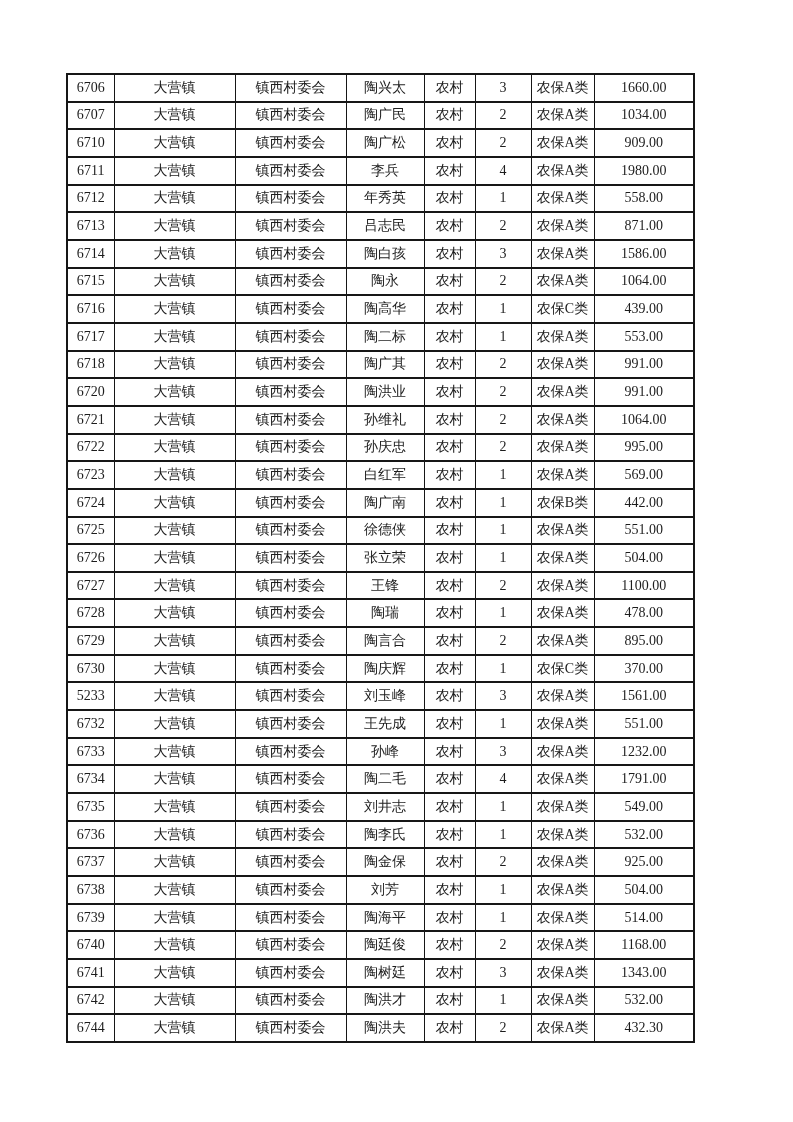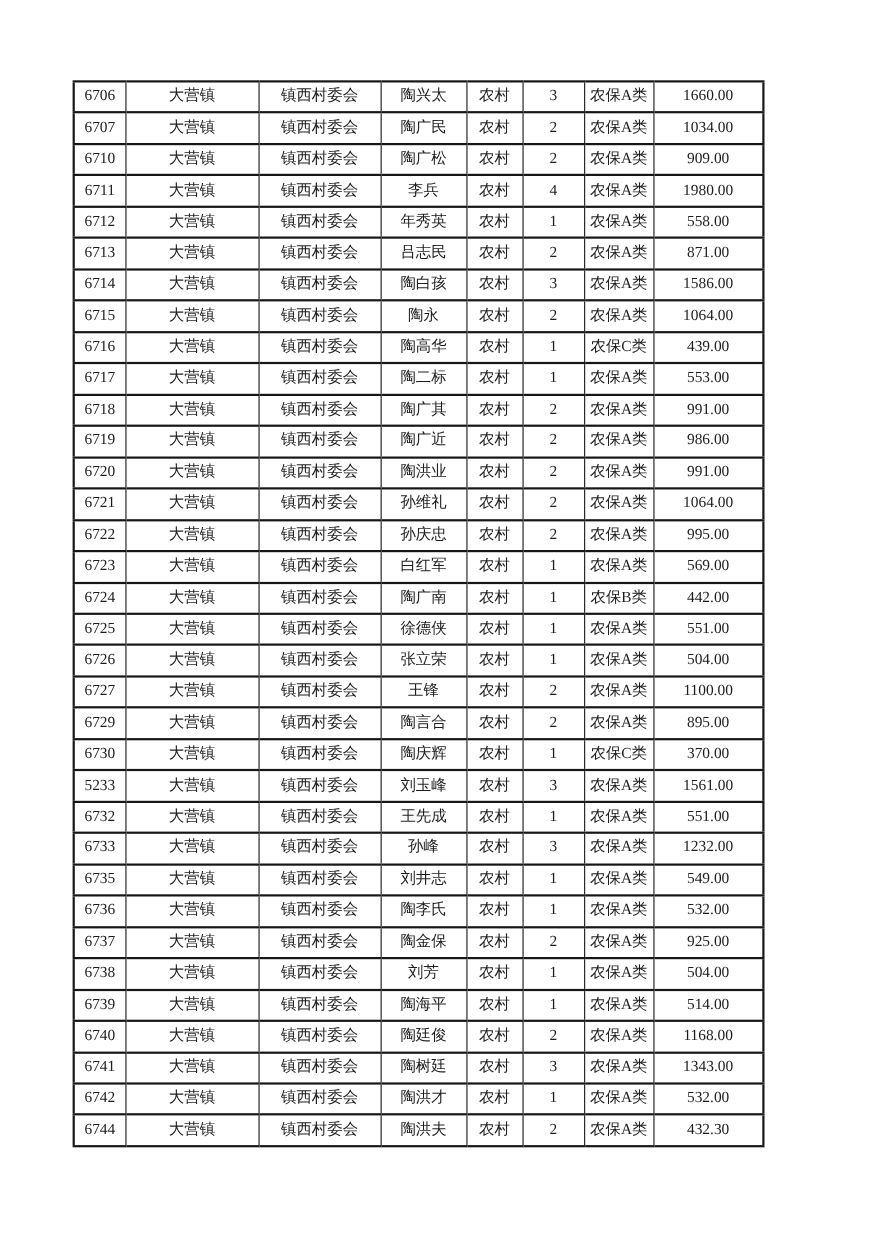--- a/index.html
+++ b/index.html
@@ -168,30 +168,20 @@
     <td class="c-id">6718</td>
     <td class="c-town">大营镇</td>
     <td class="c-village">镇西村委会</td>
     <td class="c-name">陶广其</td>
     <td class="c-residence">农村</td>
     <td class="c-persons">2</td>
     <td class="c-category">农保A类</td>
     <td class="c-amount">991.00</td>
   </tr>
         <tr>
-    <td class="c-id">6719</td>
-    <td class="c-town">大营镇</td>
-    <td class="c-village">镇西村委会</td>
-    <td class="c-name">陶广近</td>
-    <td class="c-residence">农村</td>
-    <td class="c-persons">2</td>
-    <td class="c-category">农保A类</td>
-    <td class="c-amount">986.00</td>
-  </tr>
-        <tr>
     <td class="c-id">6720</td>
     <td class="c-town">大营镇</td>
     <td class="c-village">镇西村委会</td>
     <td class="c-name">陶洪业</td>
     <td class="c-residence">农村</td>
     <td class="c-persons">2</td>
     <td class="c-category">农保A类</td>
     <td class="c-amount">991.00</td>
   </tr>
         <tr>
@@ -258,20 +248,30 @@
     <td class="c-id">6727</td>
     <td class="c-town">大营镇</td>
     <td class="c-village">镇西村委会</td>
     <td class="c-name">王锋</td>
     <td class="c-residence">农村</td>
     <td class="c-persons">2</td>
     <td class="c-category">农保A类</td>
     <td class="c-amount">1100.00</td>
   </tr>
         <tr>
+    <td class="c-id">6728</td>
+    <td class="c-town">大营镇</td>
+    <td class="c-village">镇西村委会</td>
+    <td class="c-name">陶瑞</td>
+    <td class="c-residence">农村</td>
+    <td class="c-persons">1</td>
+    <td class="c-category">农保A类</td>
+    <td class="c-amount">478.00</td>
+  </tr>
+        <tr>
     <td class="c-id">6729</td>
     <td class="c-town">大营镇</td>
     <td class="c-village">镇西村委会</td>
     <td class="c-name">陶言合</td>
     <td class="c-residence">农村</td>
     <td class="c-persons">2</td>
     <td class="c-category">农保A类</td>
     <td class="c-amount">895.00</td>
   </tr>
         <tr>
@@ -306,20 +306,30 @@
   </tr>
         <tr>
     <td class="c-id">6733</td>
     <td class="c-town">大营镇</td>
     <td class="c-village">镇西村委会</td>
     <td class="c-name">孙峰</td>
     <td class="c-residence">农村</td>
     <td class="c-persons">3</td>
     <td class="c-category">农保A类</td>
     <td class="c-amount">1232.00</td>
+  </tr>
+        <tr>
+    <td class="c-id">6734</td>
+    <td class="c-town">大营镇</td>
+    <td class="c-village">镇西村委会</td>
+    <td class="c-name">陶二毛</td>
+    <td class="c-residence">农村</td>
+    <td class="c-persons">4</td>
+    <td class="c-category">农保A类</td>
+    <td class="c-amount">1791.00</td>
   </tr>
         <tr>
     <td class="c-id">6735</td>
     <td class="c-town">大营镇</td>
     <td class="c-village">镇西村委会</td>
     <td class="c-name">刘井志</td>
     <td class="c-residence">农村</td>
     <td class="c-persons">1</td>
     <td class="c-category">农保A类</td>
     <td class="c-amount">549.00</td>

